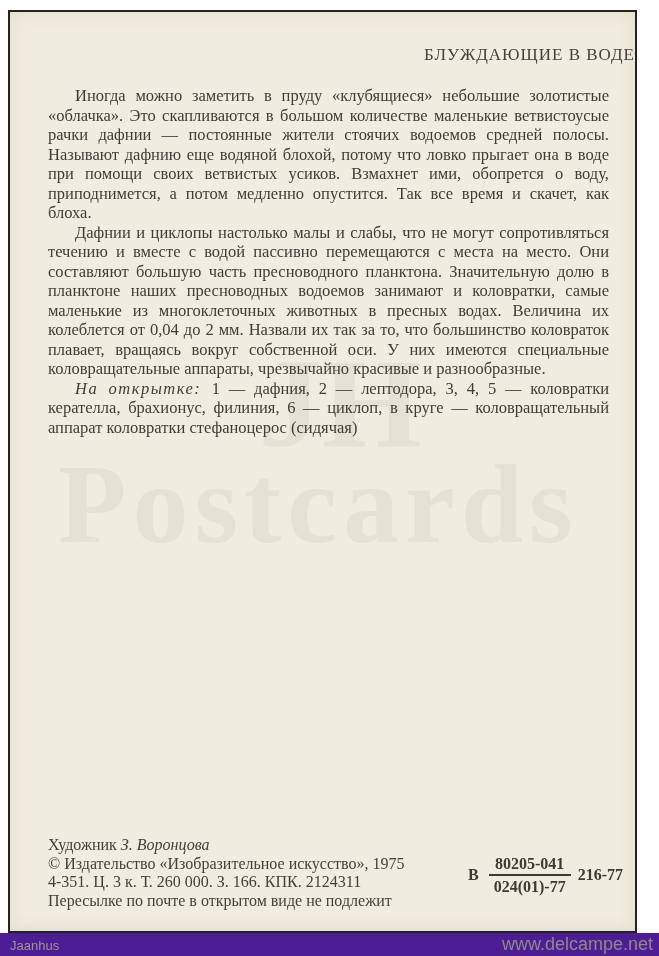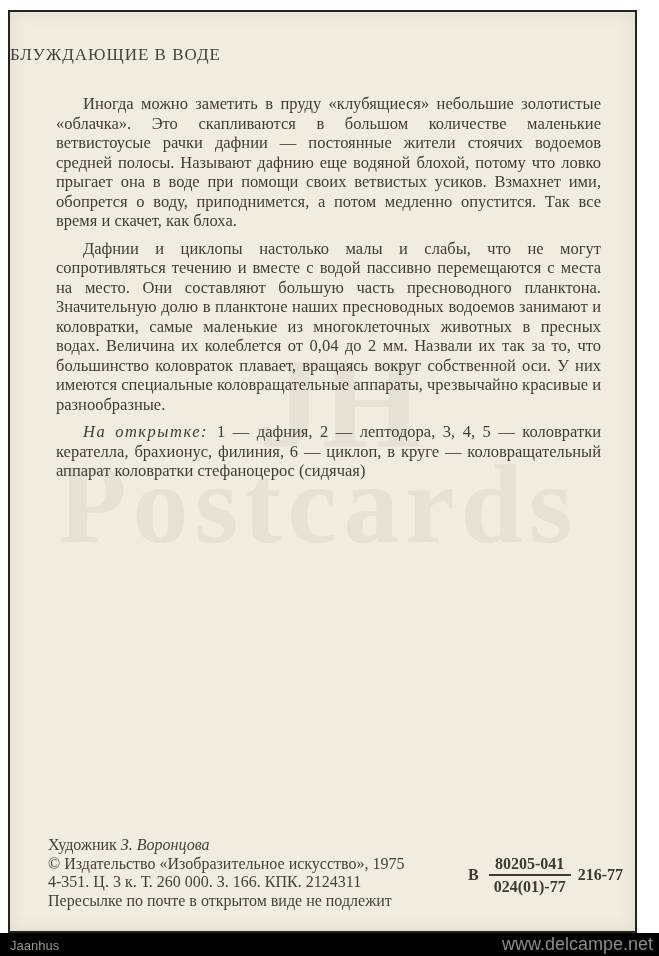--- a/index.html
+++ b/index.html
@@ -27,38 +27,38 @@
       linear-gradient(180deg, #f1ede0 0%, #efebde 55%, #eeead e 100%);
     border: 2px solid #26231d;
     box-shadow: inset 0 0 18px rgba(120,110,85,0.12);
   }
   .title {
     margin: 0;
     position: absolute;
     top: 33px;
     left: 0;
     width: 100%;
-    text-align: left;
+    text-align: right;
     font-size: 17px;
     font-weight: normal;
     letter-spacing: 1px;
     color: #46423b;
   }
   .body-text {
     position: absolute;
     top: 74px;
     left: 38px;
     right: 26px;
     color: #403c36;
     font-size: 16.5px;
     line-height: 19.5px;
     text-align: justify;
   }
   .body-text p {
-    margin: 8px;
+    margin: 0;
     text-indent: 27px;
   }
   .body-text p em {
     font-style: italic;
     letter-spacing: 1.5px;
   }
   .watermark {
     position: absolute;
     color: rgba(90, 90, 88, 0.07);
     font-family: "Liberation Serif", serif;
@@ -116,21 +116,21 @@
   }
   .catalog .cat-suffix {
     margin-left: 7px;
   }
   .scan-footer {
     position: absolute;
     left: 0;
     bottom: 0;
     width: 659px;
     height: 23px;
-    background: #000000;
+    background: #4c1d95;
   }
   .scan-footer .credit-left {
     position: absolute;
     left: 10px;
     bottom: 3px;
     font-family: "Liberation Sans", sans-serif;
     font-size: 13px;
     color: #9a988f;
   }
   .scan-footer .credit-right {

